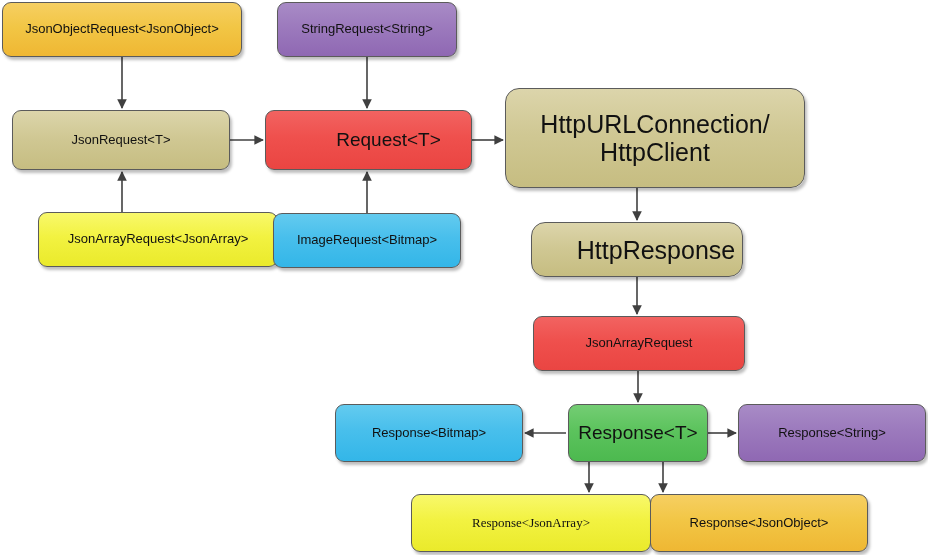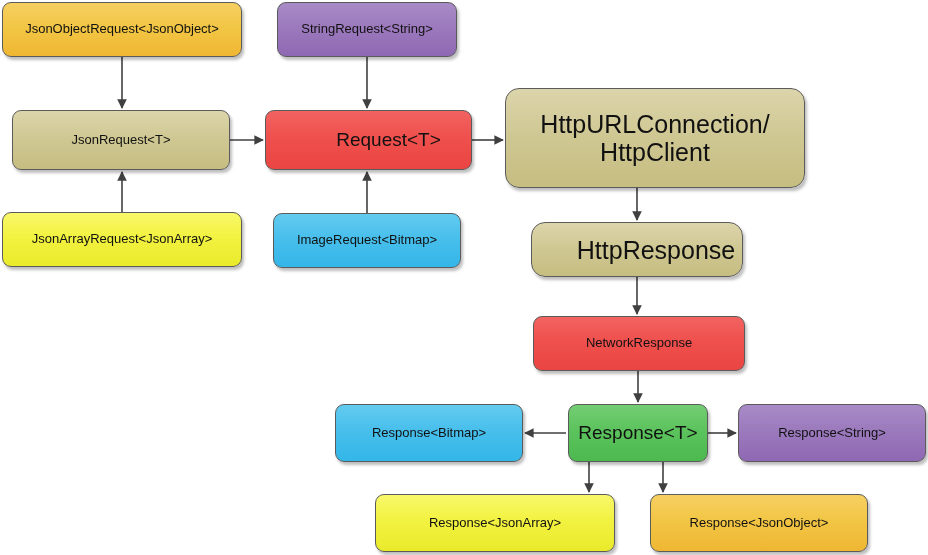--- a/index.html
+++ b/index.html
@@ -39,21 +39,21 @@
     padding: 0 6px;
   }
   .n-sm { font-size: 13px; }
   .n-md { font-size: 19px; }
   .n-lg { font-size: 25px; border-radius: 14px; }
 
   .c-orange { background: linear-gradient(180deg, #f6cf62 0%, #f2c645 45%, #efb733 100%); }
   .c-purple { background: linear-gradient(180deg, #a88bc6 0%, #9c7abd 45%, #8f68b3 100%); }
   .c-tan    { background: linear-gradient(180deg, #dcd5ab 0%, #d0c894 45%, #c6bd81 100%); }
   .c-red    { background: linear-gradient(180deg, #f26361 0%, #ef504d 45%, #ea4542 100%); }
-  .c-yellow { background: linear-gradient(180deg, #f8f86b 0%, #f2f241 45%, #eaea2b 100%); }
+  .c-yellow { background: linear-gradient(180deg, #f8f86b 0%, #f2f241 45%, #eaea2b 100%); margin-left: 36px; }
   .c-blue   { background: linear-gradient(180deg, #63cbef 0%, #48bfec 45%, #33b6e8 100%); text-align: center; }
   .c-green  { background: linear-gradient(180deg, #74cd74 0%, #5cc35d 45%, #4cb94f 100%); }
 
   #watermark {
     position: absolute;
     left: 604px;
     top: 518px;
     font-family: "Liberation Serif", serif;
     font-size: 19px;
     letter-spacing: 1.5px;
@@ -110,32 +110,32 @@
       <div class="node c-yellow n-sm" style="left: 2px; top: 212px; width: 240px; height: 55px;">
         <span>JsonArrayRequest&lt;JsonArray&gt;</span>
       </div>
       <div class="node c-blue n-sm" style="left: 273px; top: 213px; width: 188px; height: 55px;">
         <span>ImageRequest&lt;Bitmap&gt;</span>
       </div>
       <div class="node c-tan n-lg" style="left: 531px; top: 222px; width: 212px; height: 55px; padding-left: 44px;">
         <span>HttpResponse</span>
       </div>
       <div class="node c-red n-sm" style="left: 533px; top: 316px; width: 212px; height: 55px;">
-        <span>NetworkResponse</span>
+        <span>JsonArrayRequest</span>
       </div>
       <div class="node c-blue n-sm" style="left: 335px; top: 404px; width: 188px; height: 58px;">
         <span>Response&lt;Bitmap&gt;</span>
       </div>
       <div class="node c-green n-md" style="left: 568px; top: 404px; width: 140px; height: 58px;">
         <span>Response&lt;T&gt;</span>
       </div>
       <div class="node c-purple n-sm" style="left: 738px; top: 404px; width: 188px; height: 58px;">
         <span>Response&lt;String&gt;</span>
       </div>
-      <div class="node c-yellow n-sm" style="left: 375px; top: 494px; width: 240px; height: 58px;">
+      <div class="node c-yellow n-sm" style="left: 375px; top: 494px; width: 240px; height: 58px; font-family: Liberation Serif, serif;">
         <span>Response&lt;JsonArray&gt;</span>
       </div>
       <div class="node c-orange n-sm" style="left: 650px; top: 494px; width: 218px; height: 58px;">
         <span>Response&lt;JsonObject&gt;</span>
       </div>
     </div>
 
 
 </div>
 

